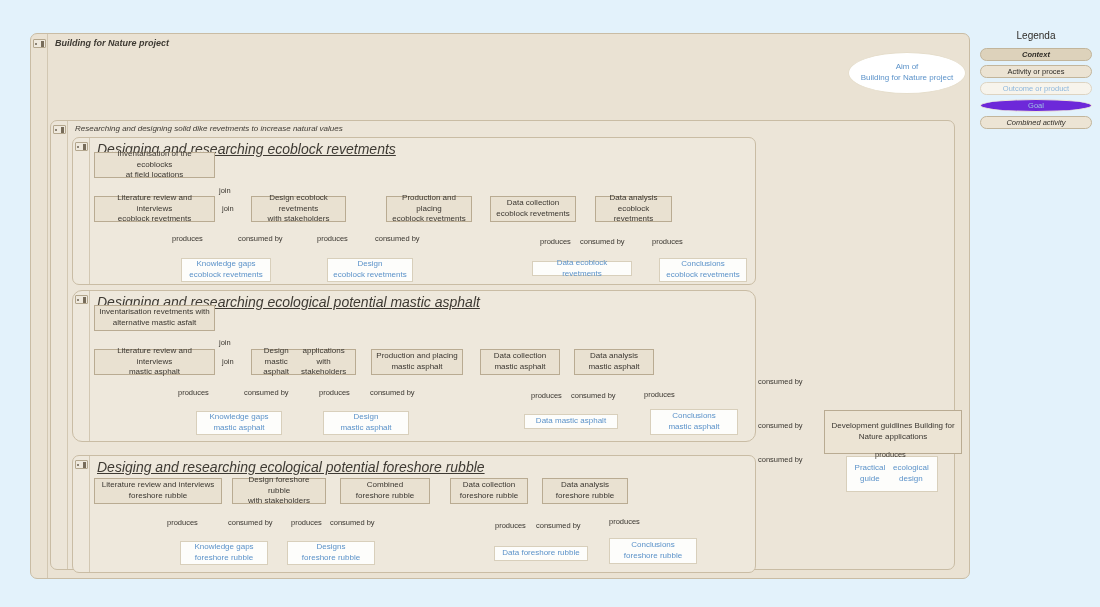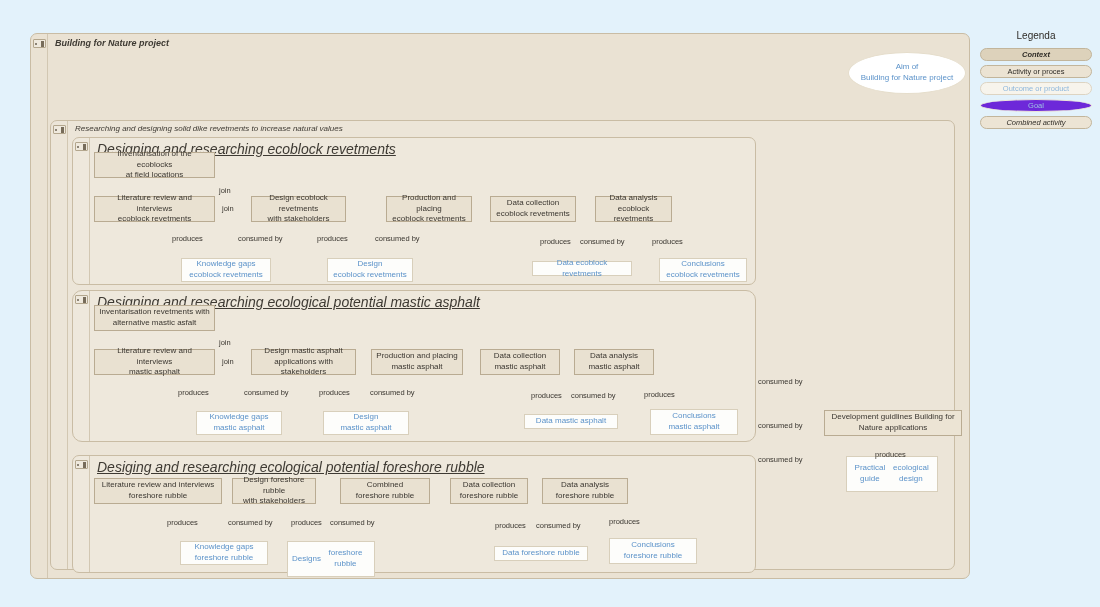--- a/index.html
+++ b/index.html
@@ -215,21 +215,21 @@
   <div class="elabel" style="left:652px;top:237px;">produces</div>
 
   <div class="node activity" style="left:94px;top:305px;width:121px;height:26px;flex-direction:column;">
     <span>Inventarisation revetments with</span>
     <span>alternative mastic asfalt</span>
   </div>
   <div class="node activity" style="left:94px;top:349px;width:121px;height:26px;flex-direction:column;">
     <span>Literature review and interviews</span>
     <span>mastic asphalt</span>
   </div>
-  <div class="node activity" style="left:251px;top:349px;width:105px;height:26px;flex-direction:column;">
+  <div class="node activity" style="left:251px;top:349px;width:105px;height:26px;">
     <span>Design mastic asphalt</span>
     <span>applications with stakeholders</span>
   </div>
   <div class="node activity" style="left:371px;top:349px;width:92px;height:26px;flex-direction:column;">
     <span>Production and placing</span>
     <span>mastic asphalt</span>
   </div>
   <div class="node activity" style="left:480px;top:349px;width:80px;height:26px;flex-direction:column;">
     <span>Data collection</span>
     <span>mastic asphalt</span>
@@ -261,61 +261,61 @@
   <div class="elabel" style="left:319px;top:388px;">produces</div>
   <div class="elabel" style="left:370px;top:388px;">consumed by</div>
   <div class="elabel" style="left:531px;top:391px;">produces</div>
   <div class="elabel" style="left:571px;top:391px;">consumed by</div>
   <div class="elabel" style="left:644px;top:390px;">produces</div>
 
   <div class="node activity" style="left:94px;top:478px;width:128px;height:26px;flex-direction:column;">
     <span>Literature review and interviews</span>
     <span>foreshore rubble</span>
   </div>
-  <div class="node activity" style="left:232px;top:478px;width:84px;height:26px;flex-direction:column;">
+  <div class="node activity" style="left:232px;top:478px;width:94px;height:26px;flex-direction:column;">
     <span>Design foreshore rubble</span>
     <span>with stakeholders</span>
   </div>
   <div class="node activity" style="left:340px;top:478px;width:90px;height:26px;flex-direction:column;">
     <span>Combined</span>
     <span>foreshore rubble</span>
   </div>
   <div class="node activity" style="left:450px;top:478px;width:78px;height:26px;flex-direction:column;">
     <span>Data collection</span>
     <span>foreshore rubble</span>
   </div>
   <div class="node activity" style="left:542px;top:478px;width:86px;height:26px;flex-direction:column;">
     <span>Data analysis</span>
     <span>foreshore rubble</span>
   </div>
   <div class="node outcome" style="left:180px;top:541px;width:88px;height:24px;flex-direction:column;">
     <span>Knowledge gaps</span>
     <span>foreshore rubble</span>
   </div>
-  <div class="node outcome" style="left:287px;top:541px;width:88px;height:36px;flex-direction:row;">
+  <div class="node outcome" style="left:287px;top:541px;width:88px;height:24px;flex-direction:column;">
     <span>Designs</span>
     <span>foreshore rubble</span>
   </div>
   <div class="node outcome" style="left:494px;top:546px;width:94px;height:15px;">
     <span>Data foreshore rubble</span>
   </div>
   <div class="node outcome" style="left:609px;top:538px;width:88px;height:26px;flex-direction:column;">
     <span>Conclusions</span>
     <span>foreshore rubble</span>
   </div>
 
   <div class="elabel" style="left:167px;top:518px;">produces</div>
   <div class="elabel" style="left:228px;top:518px;">consumed by</div>
   <div class="elabel" style="left:291px;top:518px;">produces</div>
   <div class="elabel" style="left:330px;top:518px;">consumed by</div>
   <div class="elabel" style="left:495px;top:521px;">produces</div>
   <div class="elabel" style="left:536px;top:521px;">consumed by</div>
   <div class="elabel" style="left:609px;top:517px;">produces</div>
 
-  <div class="node combined" style="left:824px;top:410px;width:138px;height:26px;flex-direction:column;font-style:normal;">
+  <div class="node combined" style="left:824px;top:410px;width:138px;height:44px;flex-direction:column;font-style:normal;">
     <span>Development guidlines Building for</span>
     <span>Nature applications</span>
   </div>
   <div class="node outcome" style="left:846px;top:456px;width:92px;height:36px;flex-direction:row;">
     <span>Practical guide</span>
     <span>ecological design</span>
   </div>
 
   <div class="elabel" style="left:758px;top:377px;">consumed by</div>
   <div class="elabel" style="left:758px;top:421px;">consumed by</div>

